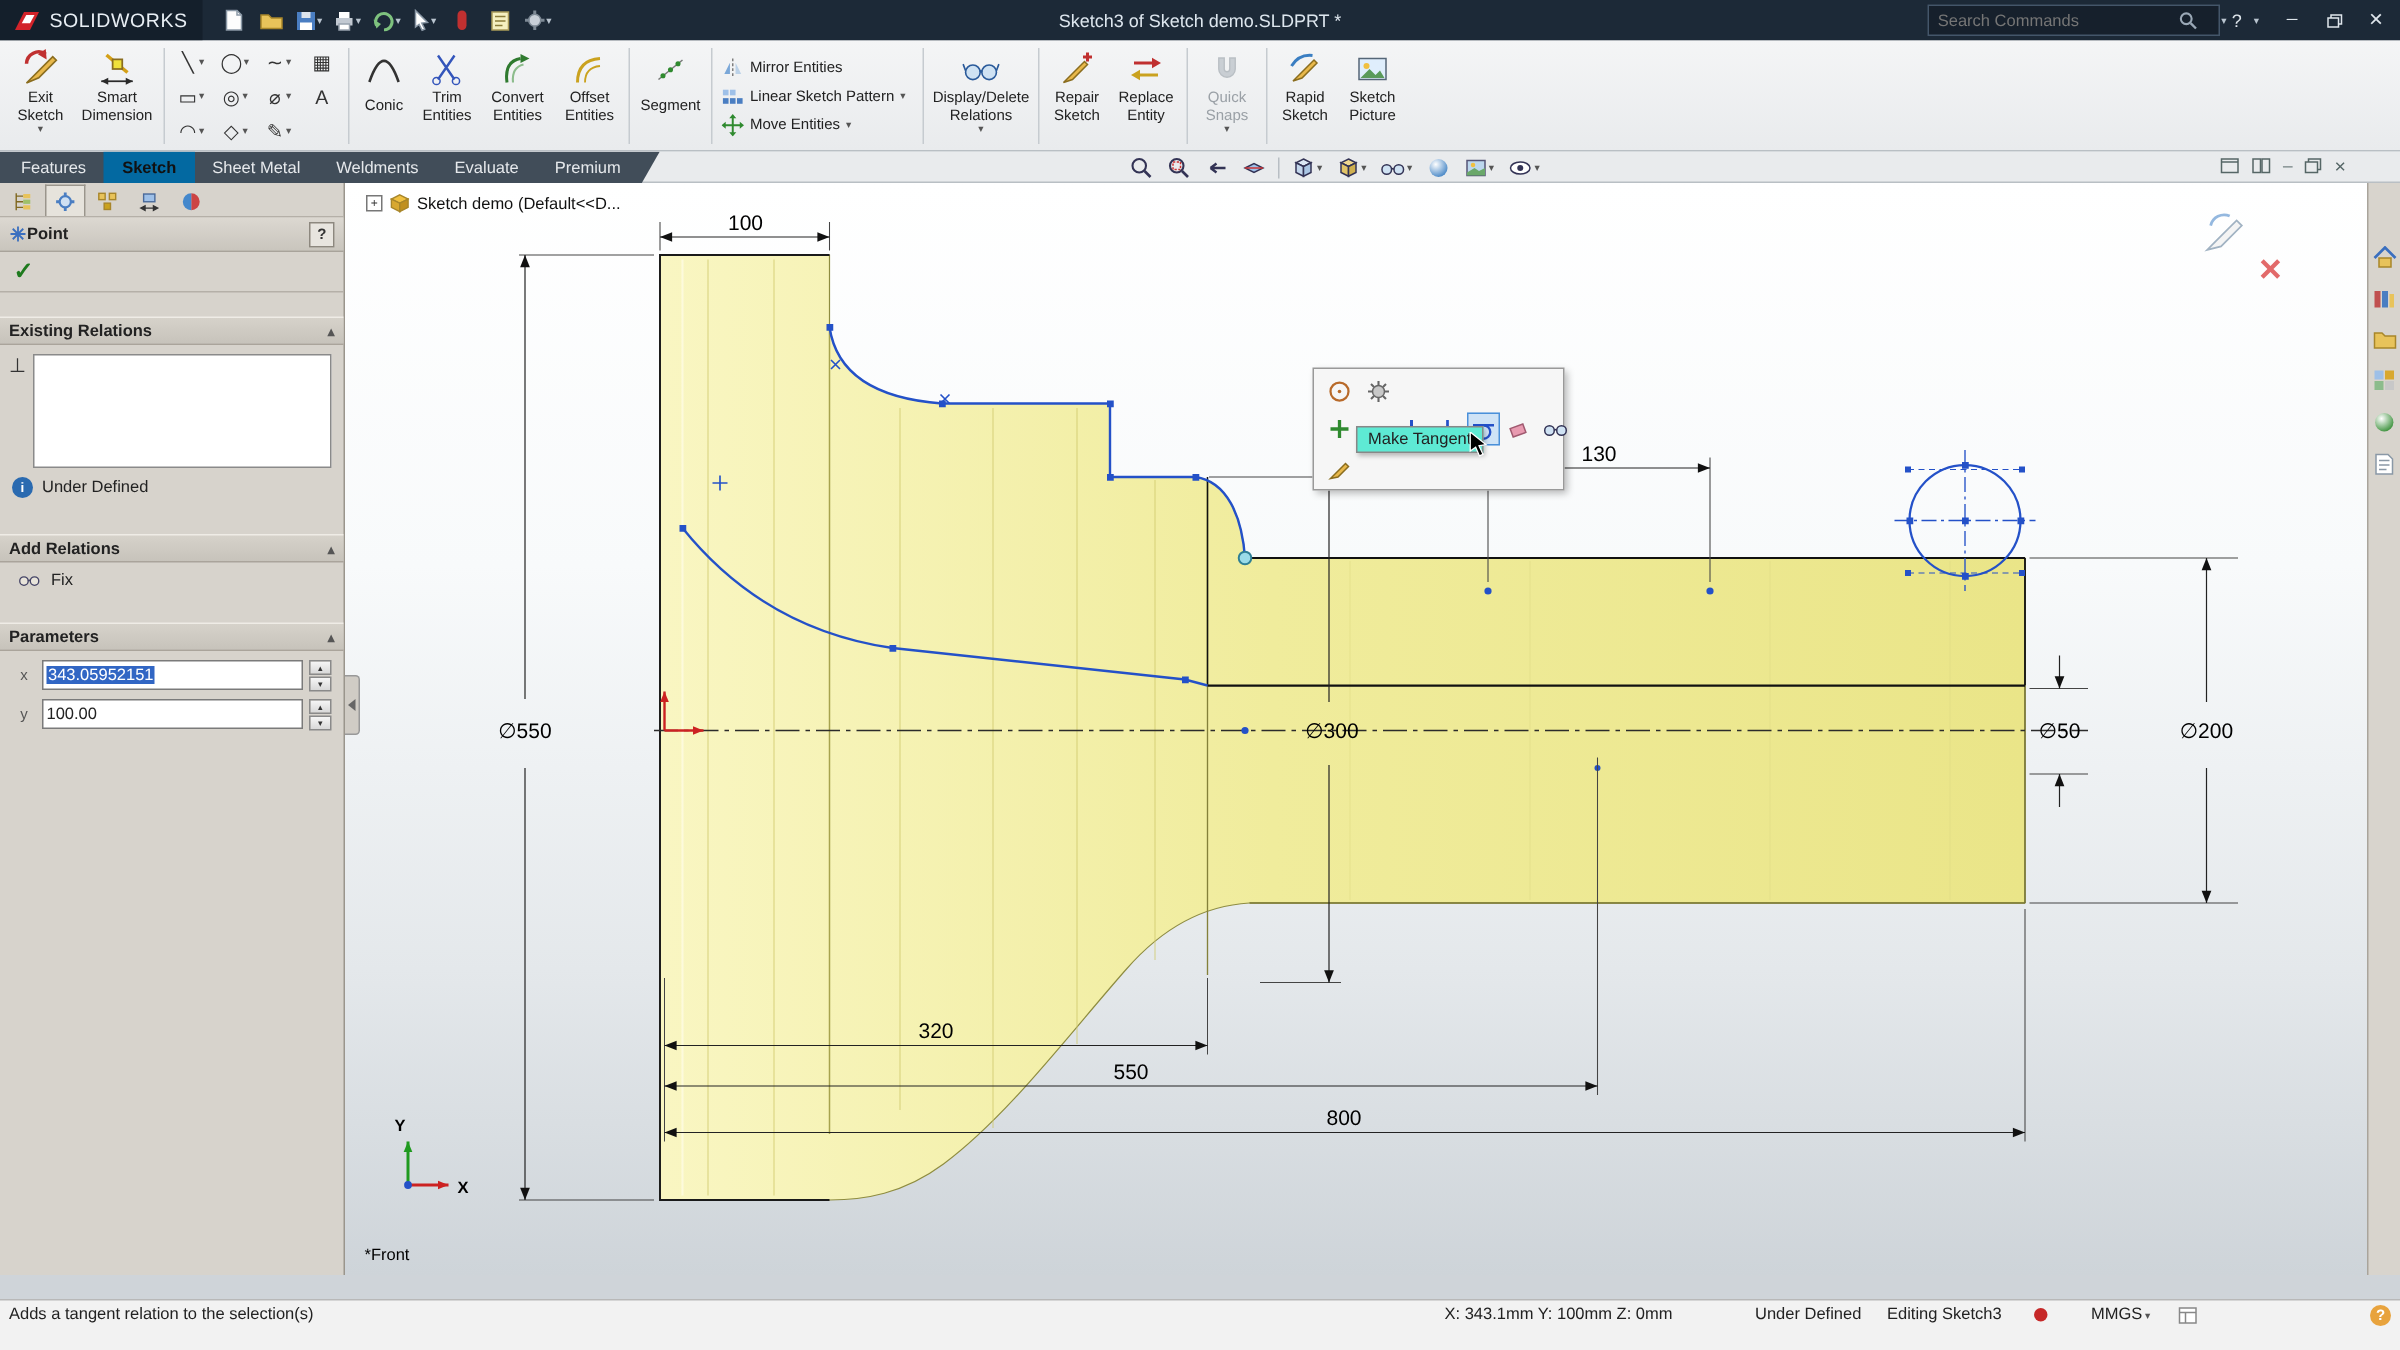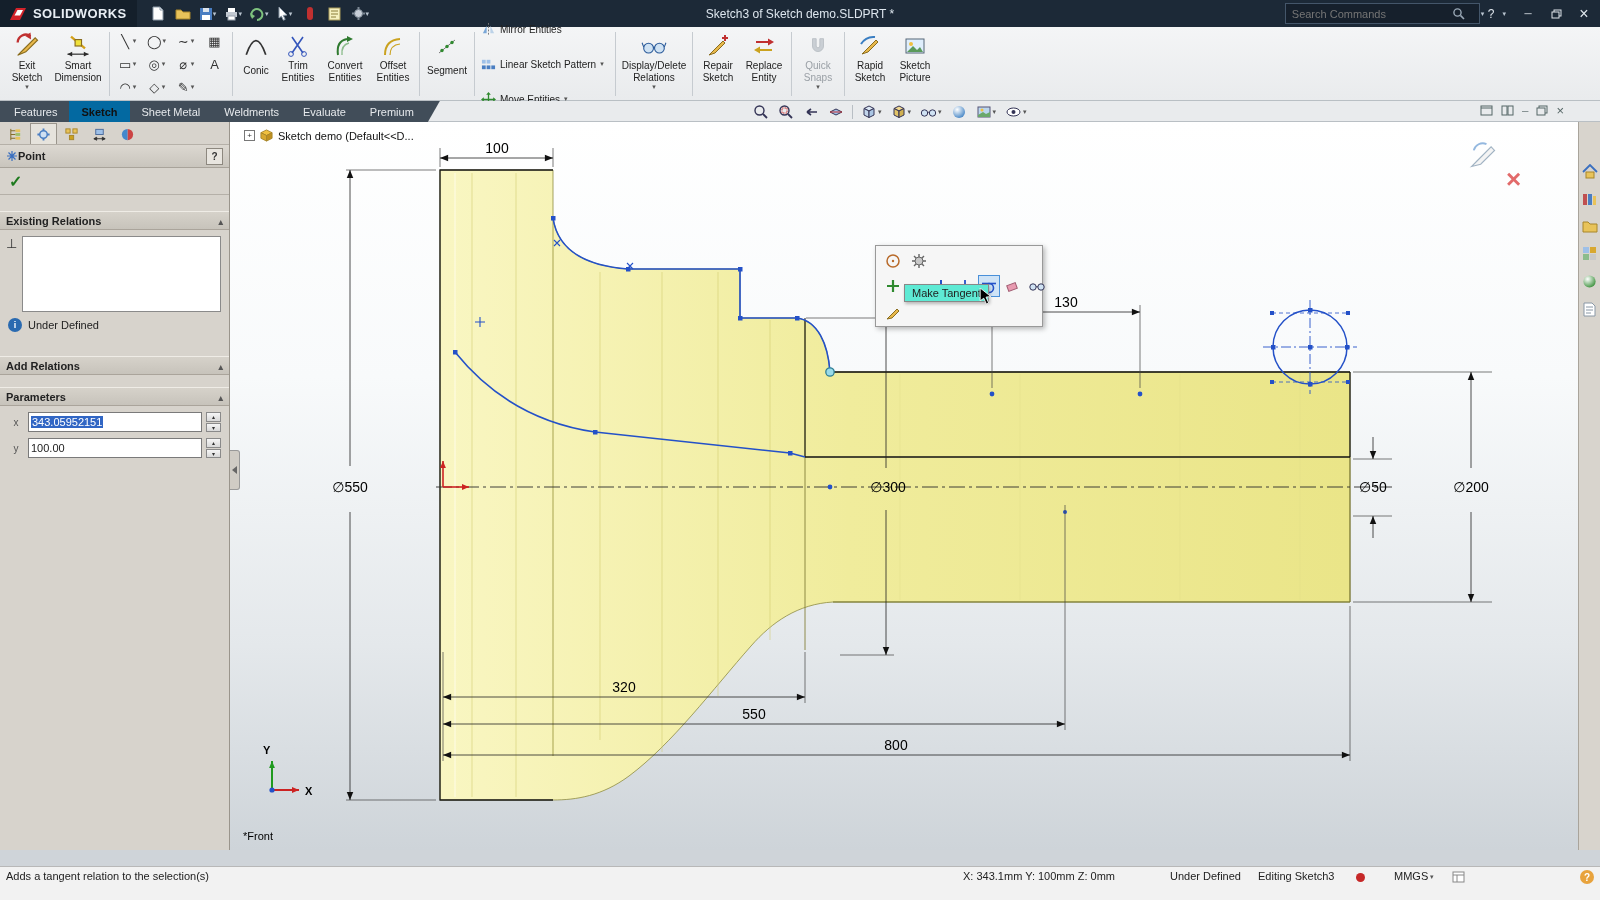--- a/index.html
+++ b/index.html
@@ -1,20 +1,20 @@
 <!DOCTYPE html>
 <html><head>
 <meta charset="utf-8">
 <style>
   html,body{margin:0;padding:0}
   .screen{position:relative;width:1600px;height:900px;overflow:hidden;background:#cfd4d9;
     font-family:"Liberation Sans",sans-serif;font-size:11px;color:#222;-webkit-font-smoothing:antialiased}
   
   .tb{position:absolute;top:0;left:0;width:1600px;height:27px;background:#1c2937;display:flex;align-items:center;color:#e8eef4}
-  .logo{display:flex;align-items:center;gap:5px;padding:0 10px 0 8px;font-weight:bold;font-size:13px;letter-spacing:.4px;height:100%;background:#141f2b}
+  .logo{display:flex;align-items:center;gap:5px;padding:0 10px 0 8px;font-weight:normal;font-size:13px;letter-spacing:.4px;height:100%;background:#141f2b}
   .qat{display:flex;align-items:center;gap:3px;margin-left:10px}
   .qat .btn{height:22px;min-width:18px;display:flex;align-items:center;justify-content:center;padding:0 2px;border-radius:2px}
   .chev{display:inline-flex;align-items:center}
   .chev::after{content:"▾";font-size:7px;color:#b9c4cf}
   .chev.dk::after{color:#555}
   .tb-title{position:absolute;left:50%;transform:translateX(-50%);font-size:12px;color:#dde6ee;white-space:nowrap}
   .tb-right{margin-left:auto;display:flex;align-items:center;gap:8px;padding-right:2px}
   .search{display:flex;align-items:center;width:185px;height:19px;background:#16202c;border:1px solid #44566a;padding:0 4px;gap:16px}
   .search input{flex:1;background:transparent;border:none;outline:none;color:#9aa8b6;font-size:11px;font-family:"Liberation Sans",sans-serif}
   .winbtns{display:flex;align-items:center}
@@ -25,21 +25,21 @@
   
   .ribbon{position:absolute;top:27px;left:0;width:1600px;height:74px;background:linear-gradient(#f4f5f6,#e9ebed);
     border-bottom:1px solid #b9bfc4;display:flex;align-items:stretch;padding:1px 4px 0 4px;box-sizing:border-box}
   .bigbtn{width:50px;display:flex;flex-direction:column;align-items:center;padding-top:4px;font-size:10px;color:#222;text-align:center;line-height:1.15}
   .bigbtn .ic{height:28px;display:flex;align-items:center;justify-content:center}
   .bigbtn .lbl{min-height:21px;display:flex;align-items:center;justify-content:center}
   .rsep{width:1px;background:#c6cbd0;margin:4px 3px}
   .sgrid{display:grid;grid-template-columns:repeat(4,29px);grid-auto-rows:23px;align-content:center}
   .gcell{display:flex;align-items:center;justify-content:center;font-size:13px;color:#333;gap:1px}
   .gcell .g{min-width:13px;text-align:center}
-  .stack3{display:flex;flex-direction:column;justify-content:center;gap:20px;font-size:10px;padding:0 3px;width:128px}
+  .stack3{display:flex;flex-direction:column;justify-content:center;gap:4px;font-size:10px;padding:0 3px;width:128px}
   .stack3 .srow{display:flex;align-items:center;gap:4px;white-space:nowrap}
   .dimmed{color:#9aa0a6}
   
   .subbar{position:absolute;top:101px;left:0;width:1600px;height:21px;background:#e9ebed;border-bottom:1px solid #b9bfc4;box-sizing:border-box}
   .tabsdark{position:absolute;left:0;top:0;height:21px;display:flex;background:#414d59;padding:0 14px 0 2px;clip-path:polygon(0 0,100% 0,calc(100% - 12px) 100%,0 100%)}
   .ctab{padding:0 12px;color:#e6e9ec;font-size:11px;display:flex;align-items:center;cursor:default}
   .ctab.active{background:#0369a1;color:#111;font-weight:bold}
   .hud{position:absolute;left:752px;top:1px;height:19px;display:flex;align-items:center;gap:7px}
   .hud-btn{display:flex;align-items:center;gap:1px;padding:1px}
   .hudsep{width:1px;height:14px;background:#b8bec4}
@@ -606,20 +606,30 @@
       <div class="listbox"></div>
     </div>
     <div class="ud-row">
       <span class="info-ic"></span>
       <span>Under Defined</span>
     </div>
     <div class="sec-h" style="margin-top:16px">
       <span>Add Relations</span>
       <span class="collapse"></span>
     </div>
+    <div class="fix-row">
+      <span>
+          <svg width="15" height="13" viewBox="0 0 17 14">
+            <circle cx="4.5" cy="8" r="3.2" fill="#e8e4da" stroke="#446"></circle>
+            <circle cx="12.5" cy="8" r="3.2" fill="#e8e4da" stroke="#446"></circle>
+            <path d="M7.7 8 Q8.5 6.5 9.3 8" stroke="#446" fill="none"></path>
+          </svg>
+        </span>
+      <span>Fix</span>
+    </div>
     <div class="sec-h" style="margin-top:12px">
       <span>Parameters</span>
       <span class="collapse"></span>
     </div>
     <div class="param-row">
       <span class="param-ic">x</span>
       <div class="pinput">
           <span class="selval">343.05952151</span>
         </div>
       <div class="spin">

